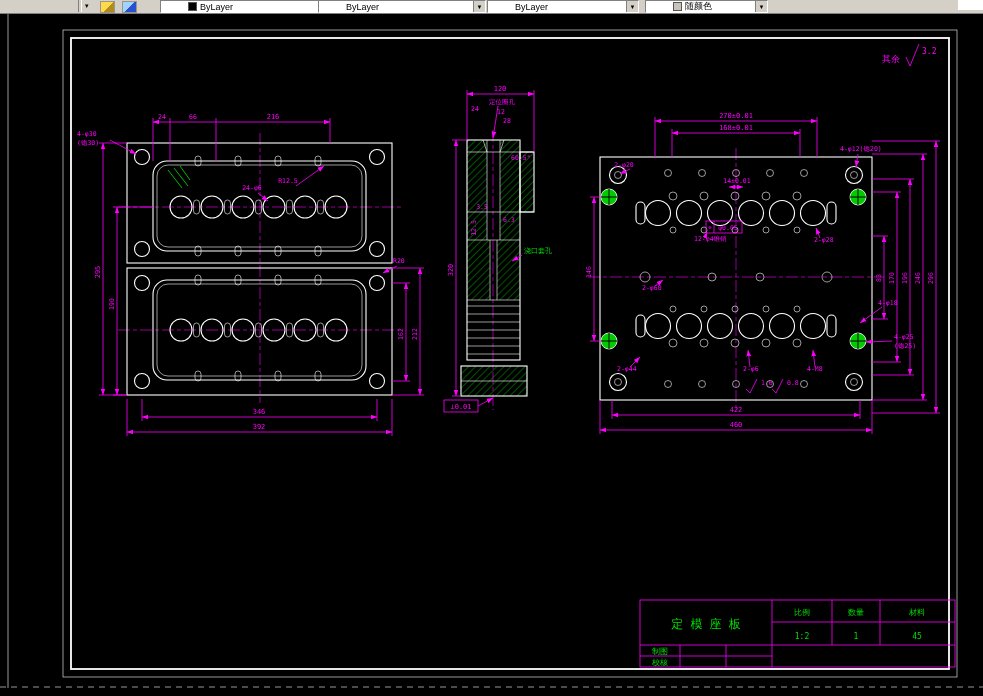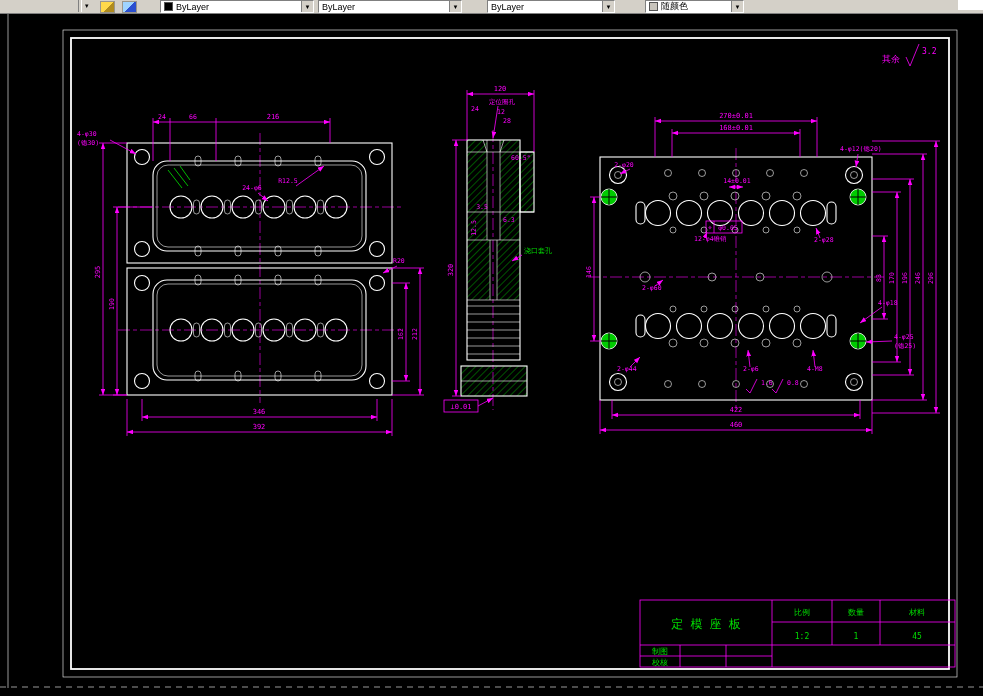--- a/index.html
+++ b/index.html
@@ -9,21 +9,21 @@
   .toolbar{position:absolute;top:0;left:0;width:983px;height:13px;background:#d4d0c8;
            border-bottom:1px solid #808080;z-index:5;}
   .tb-sep{position:absolute;left:78px;top:0;width:2px;height:12px;
           border-left:1px solid #808080;border-right:1px solid #fff;}
   .tb-flyout{position:absolute;left:85px;top:0;font-size:7px;color:#000;line-height:12px;}
   .tb-icon{position:absolute;top:1px;width:13px;height:10px;border:1px solid #9a968c;}
   .icon-a{left:100px;background:linear-gradient(135deg,#ffd94a 0 55%,#b08c1e 55% 100%);}
   .icon-b{left:122px;background:linear-gradient(135deg,#9fd4ff 0 50%,#2a4fd0 50% 100%);}
   .combo{position:absolute;top:0;height:11px;background:#fff;
          border:1px solid;border-color:#808080 #fff #fff #808080;
-         display:flex;align-items:center;overflow:hidden;}
+         display:flex;align-items:center;overflow:hidden;padding-left:24px;}
   .combo-text{font-size:9px;color:#000;padding-left:3px;white-space:nowrap;flex:1;}
   .combo-btn{width:11px;height:11px;background:#d4d0c8;border-left:1px solid #808080;
              font-size:6px;display:flex;align-items:center;justify-content:center;color:#000;}
   .swatch{width:7px;height:7px;margin-left:3px;border:1px solid #555;flex:none;}
   .sw-black{background:#000;}
   .sw-gray{background:#c8c4bc;}
   .win-corner{position:absolute;right:0;top:0;width:25px;height:10px;background:#fff;}
   
   svg{position:absolute;left:0;top:0;}
   svg text{font-family:"DejaVu Sans Mono","Liberation Mono",monospace;fill:#ff00ff;}

